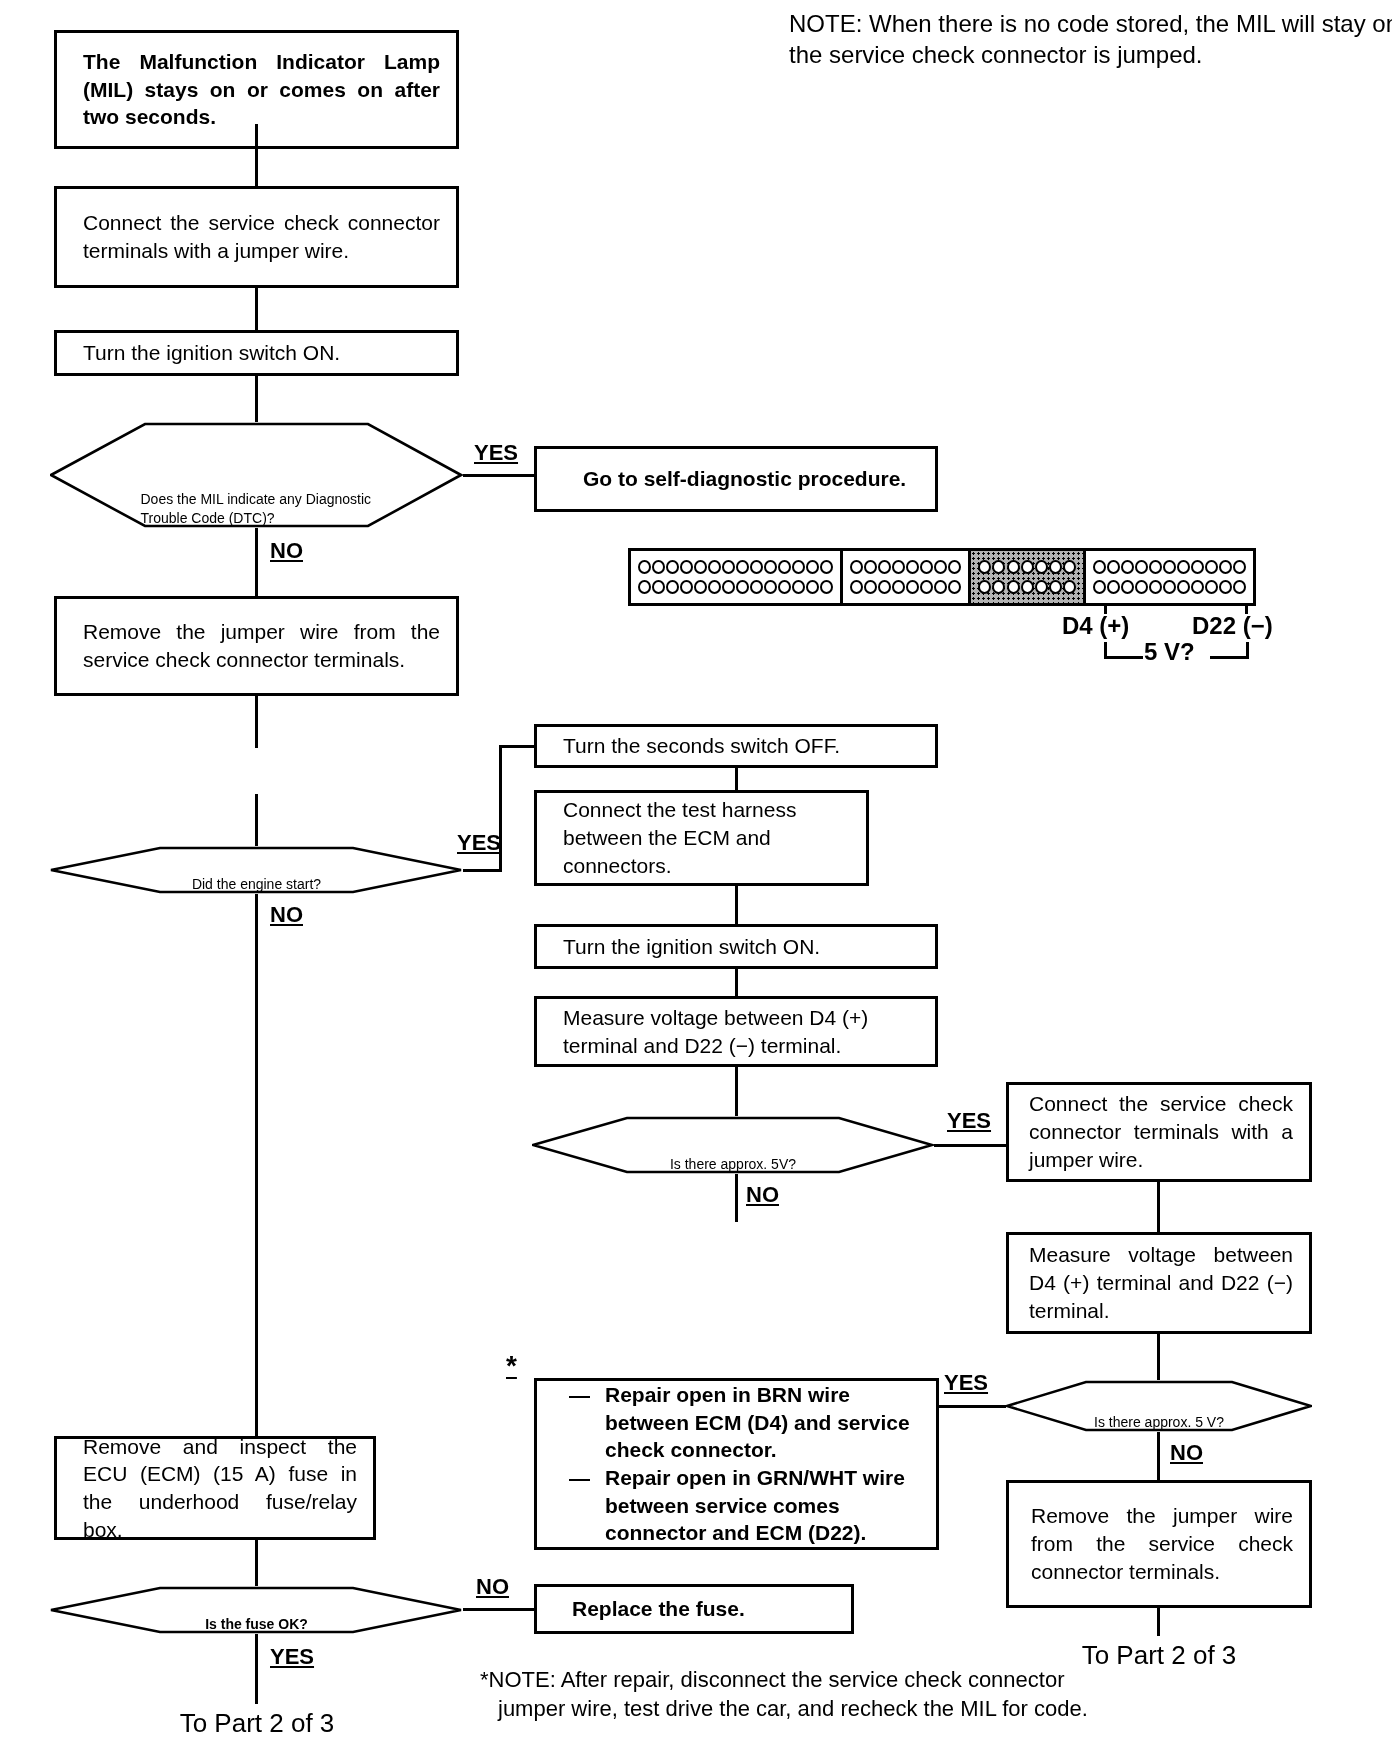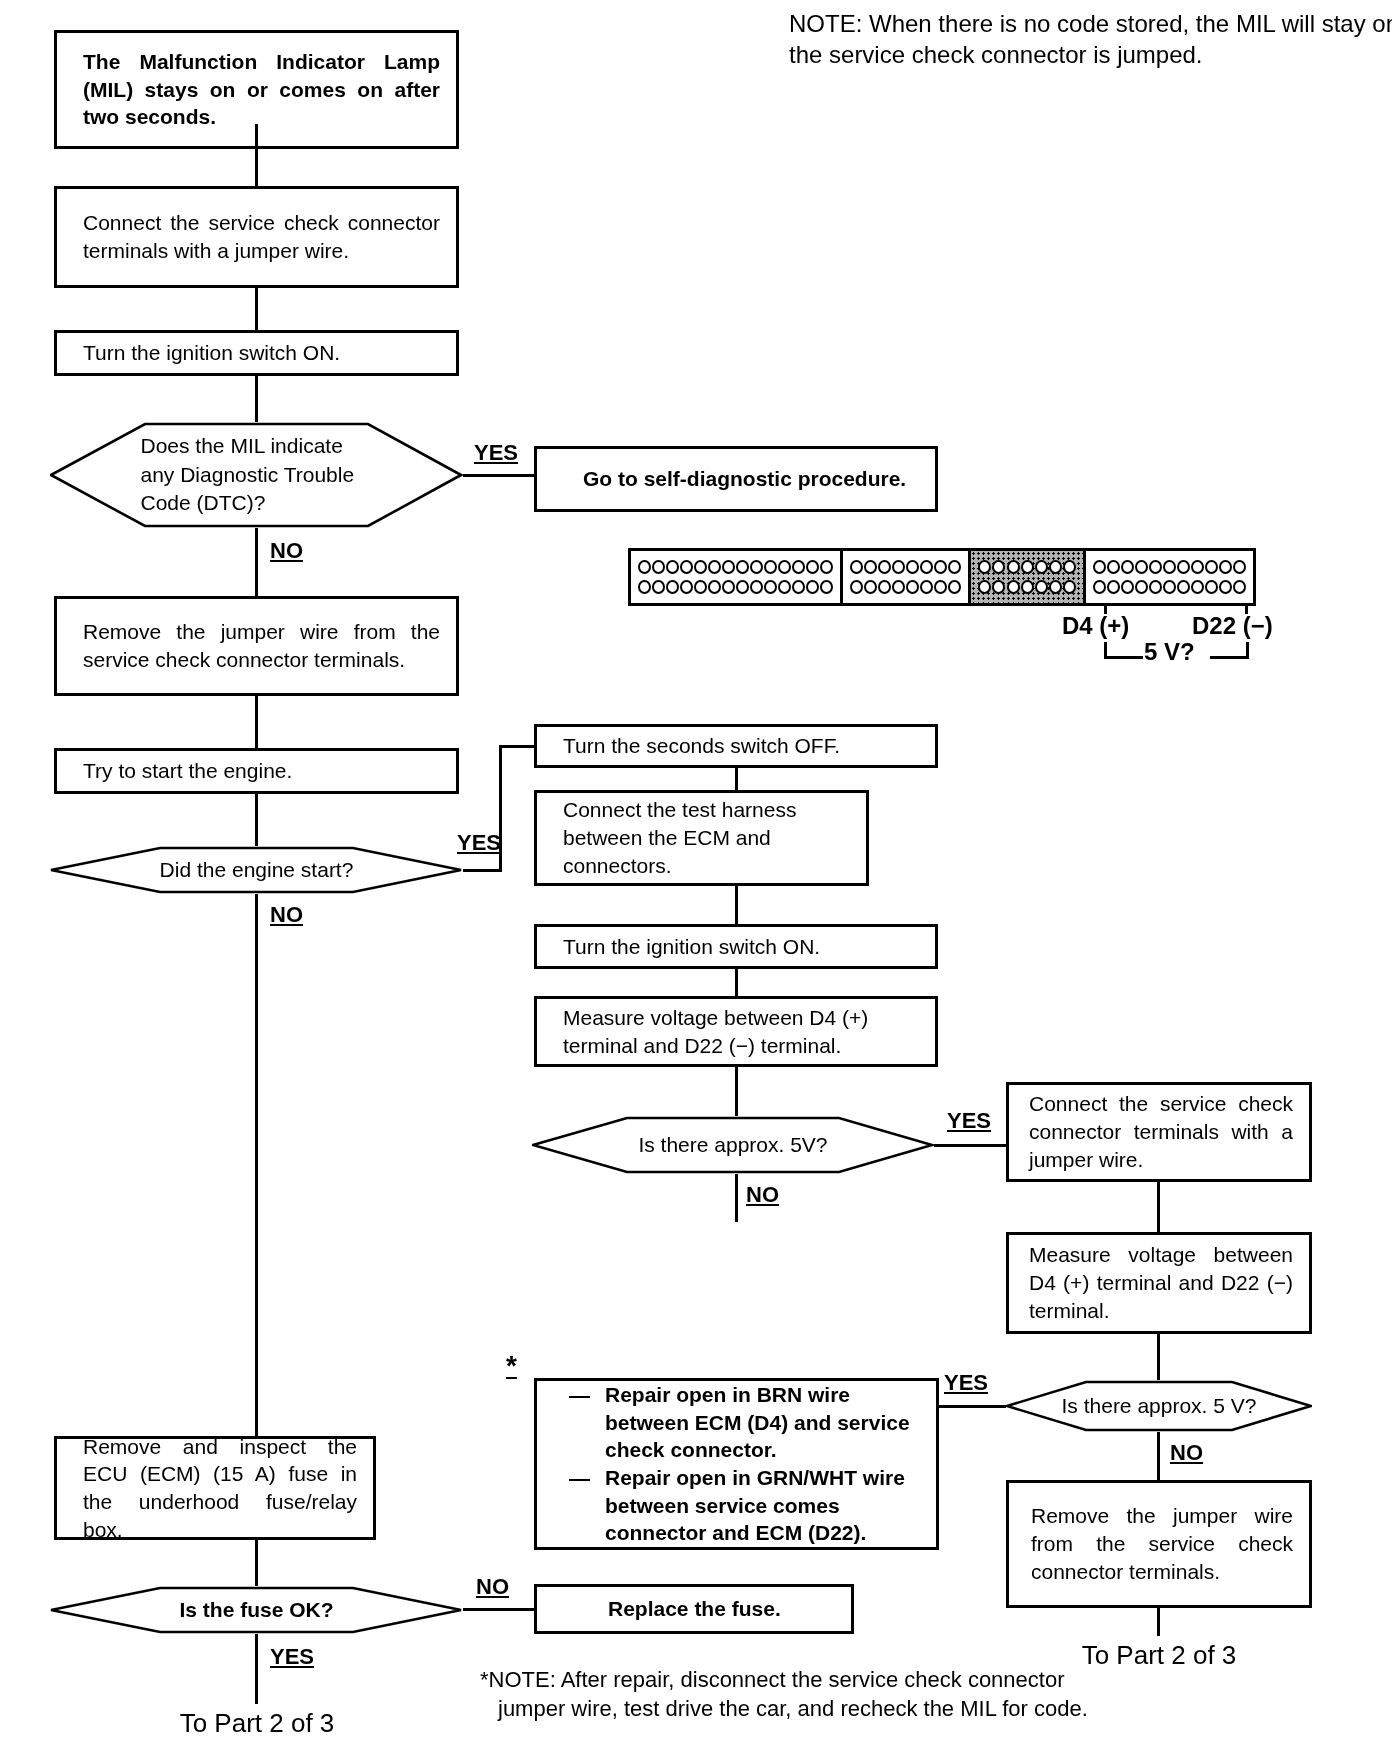--- a/index.html
+++ b/index.html
@@ -11,22 +11,22 @@
     position:absolute;border:3px solid #000;background:#fff;box-sizing:border-box;
     display:flex;align-items:center;font-size:21px;line-height:1.32;
     padding:8px 16px 8px 26px;
   }
   .box .tx{width:100%;}
   .justify{text-align:justify;}
   .bold{font-weight:700;}
   .hex{position:absolute;}
   .hex svg{position:absolute;left:0;top:0;}
   .hex .tx{
-    position:absolute;left:0;top:0;right:0;bottom:0;display:flex;align-items:center;
-    justify-content:center;font-size:21px;line-height:1.35;
+    position:absolute;left:0;top:0;right:0;bottom:0;display:flex;align-items:flex-end;
+    justify-content:center;font-size:14px;line-height:1.35;
   }
   .vline,.hline{position:absolute;background:#000;}
   .lbl{position:absolute;font-weight:700;font-size:22px;white-space:nowrap;text-decoration:underline;}
   .note{position:absolute;font-size:24px;line-height:1.3;}
   .topart{position:absolute;font-size:26px;text-align:center;}
   
   #connector{position:absolute;left:584px;top:548px;width:628px;height:58px;
     border:3px solid #000;box-sizing:border-box;display:flex;background:#fff;}
   .csec{display:flex;flex-direction:column;justify-content:center;gap:6px;
     border-left:3px solid #000;padding:4px 7px;box-sizing:border-box;flex-basis:0;}
@@ -91,23 +91,20 @@
 
   <div class="vline" style="left:211px;top:528px;width:3px;height:68px;"></div>
   <div class="lbl" style="left:226px;top:538px;">NO</div>
 
   <div class="box" style="left:10px;top:596px;width:405px;height:100px;">
     <div class="tx justify">Remove the jumper wire from the service check connector terminals.</div>
   </div>
 
   <div class="vline" style="left:211px;top:696px;width:3px;height:52px;"></div>
 
-  <div class="box" style="left:10px;top:748px;width:405px;height:46px;">
-    <div class="tx">Try to start the engine.</div>
-  </div>
 
   <div class="vline" style="left:211px;top:794px;width:3px;height:52px;"></div>
 
   <div class="hex" style="left:6px;top:846px;width:413px;height:48px;">
     <svg width="413" height="48" viewBox="0 0 413 48">
       <polygon points="1,24 110,2 303,2 411,24 303,46 110,46" fill="#fff" stroke="#000" stroke-width="2.6"></polygon>
     </svg>
     <div class="tx">Did the engine start?</div>
   </div>
 
@@ -316,19 +313,19 @@
       <polygon points="1,24 110,2 303,2 411,24 303,46 110,46" fill="#fff" stroke="#000" stroke-width="2.6"></polygon>
     </svg>
     <div class="tx bold">Is the fuse OK?</div>
   </div>
   <div class="hline" style="left:419px;top:1608px;width:71px;height:3px;"></div>
   <div class="lbl" style="left:432px;top:1574px;">NO</div>
   <div class="vline" style="left:211px;top:1634px;width:3px;height:70px;"></div>
   <div class="lbl" style="left:226px;top:1644px;">YES</div>
   <div class="topart" style="left:88px;top:1708px;width:250px;">To Part 2 of 3</div>
 
-  <div class="box bold" style="left:490px;top:1584px;width:320px;height:50px;padding-left:71px;">
+  <div class="box bold" style="left:490px;top:1584px;width:320px;height:50px;padding-left:35px;">
     <div class="tx">Replace the fuse.</div>
   </div>
 
   <div class="hanging" style="position:absolute;left:436px;top:1666px;width:616px;">*NOTE: After repair, disconnect the service check connector jumper wire, test drive the car, and recheck the MIL for code.</div>
 
 </div>
 
 </body></html>

